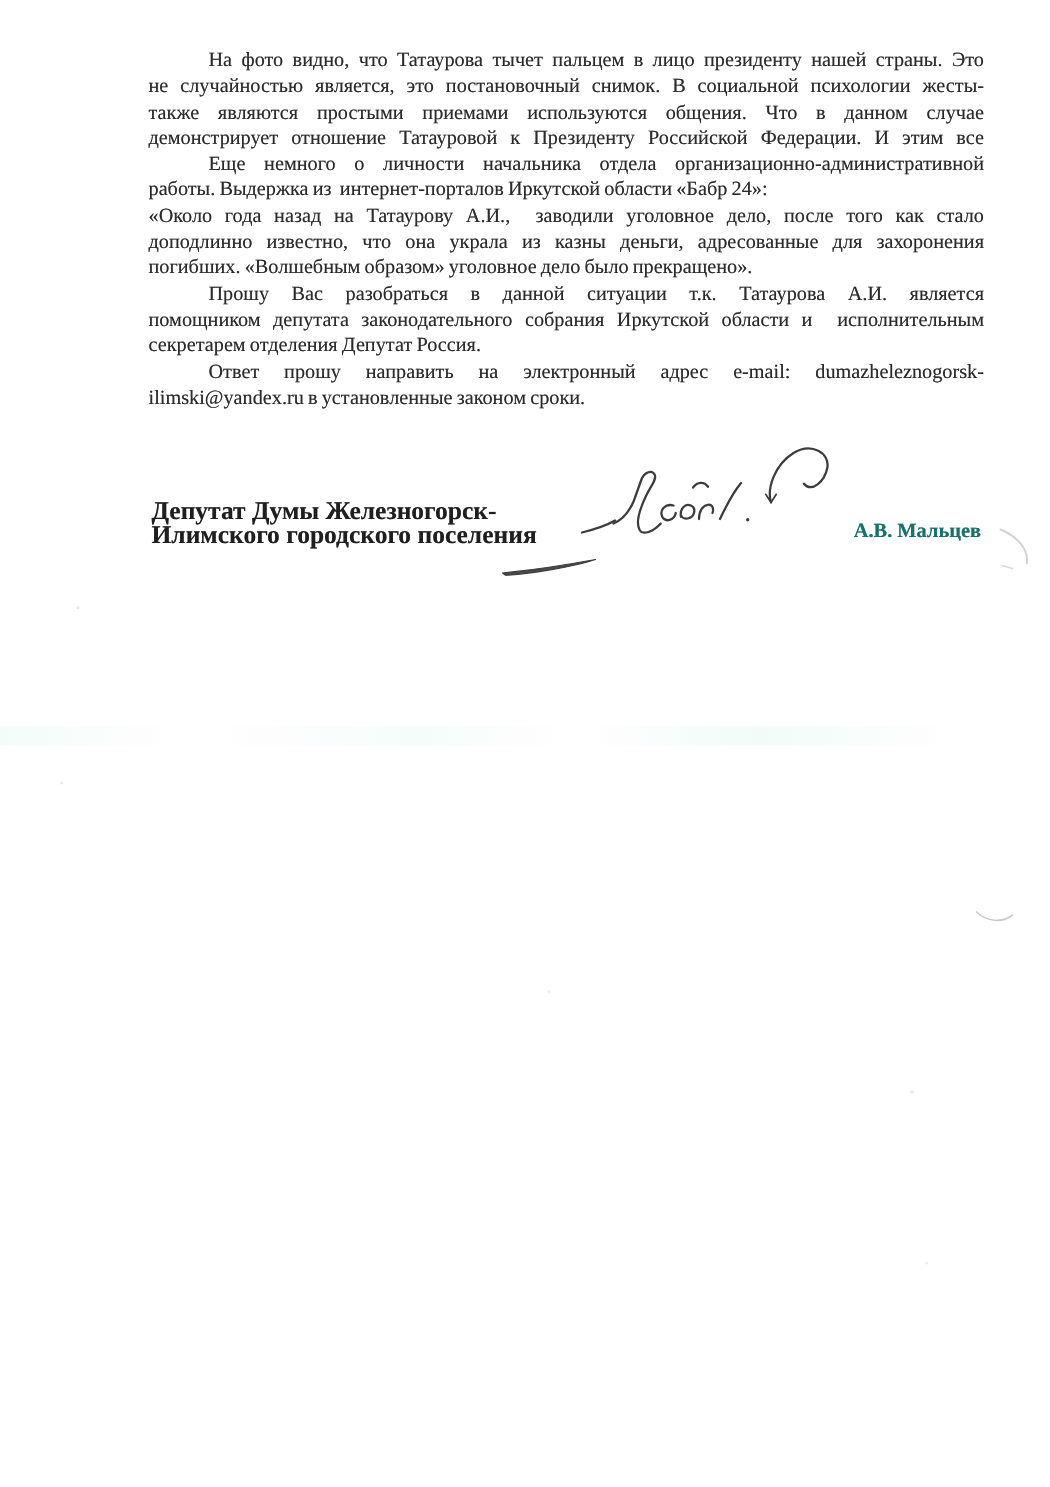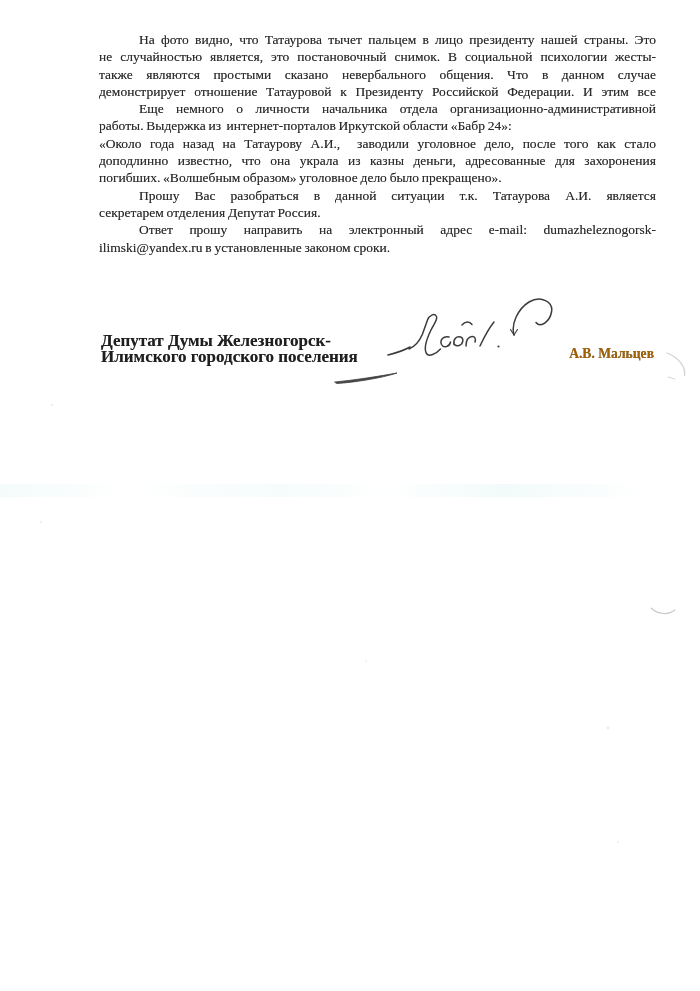--- a/index.html
+++ b/index.html
@@ -34,21 +34,21 @@
     line-height: 15.6px;
     color: #1f1f1f;
     text-shadow: 0 0 0.4px rgba(30,30,30,0.55);
   }
   .sig-name {
     position: absolute;
     top: 346px;
     right: 46px;
     font-size: 13.6px;
     font-weight: bold;
-    color: #a16207;
+    color: #0f766e;
     text-shadow: 0 0 0.4px rgba(30,30,30,0.55);
   }
   .signature-svg {
     position: absolute;
     left: 330px;
     top: 296px;
     width: 230px;
     height: 95px;
   }
   .artifacts-svg {
@@ -68,28 +68,29 @@
   }
 </style>
 </head>
 <body>
 
 <div class="page">
 
   <div class="body-text">
       <div class="line j ind">На фото видно, что Татаурова тычет пальцем в лицо президенту нашей страны. Это</div>
       <div class="line j">не случайностью является, это постановочный снимок. В социальной психологии жесты-</div>
-      <div class="line j">также являются простыми сказано невербального общения. Что в данном случае</div>
+      <div class="line j">также являются простыми приемами используются общения. Что в данном случае</div>
       <div class="line j">демонстрирует отношение Татауровой к Президенту Российской Федерации. И этим все</div>
       <div class="line j ind">Еще немного о личности начальника отдела организационно-административной</div>
       <div class="line">работы. Выдержка из&nbsp; интернет-порталов Иркутской области «Бабр 24»:</div>
       <div class="line j">«Около года назад на Татаурову А.И.,&nbsp; заводили уголовное дело, после того как стало</div>
       <div class="line j">доподлинно известно, что она украла из казны деньги, адресованные для захоронения</div>
       <div class="line">погибших. «Волшебным образом» уголовное дело было прекращено».</div>
       <div class="line j ind">Прошу Вас разобраться в данной ситуации т.к. Татаурова А.И. является</div>
+      <div class="line j">помощником депутата законодательного собрания Иркутской области и&nbsp; исполнительным</div>
       <div class="line">секретарем отделения Депутат Россия.</div>
       <div class="line j ind">Ответ прошу направить на электронный адрес e-mail: dumazheleznogorsk-</div>
       <div class="line">ilimski@yandex.ru в установленные законом сроки.</div>
     </div>
 
   <div class="sig-left">
     <div>Депутат Думы Железногорск-</div>
     <div>Илимского городского поселения</div>
   </div>
 

